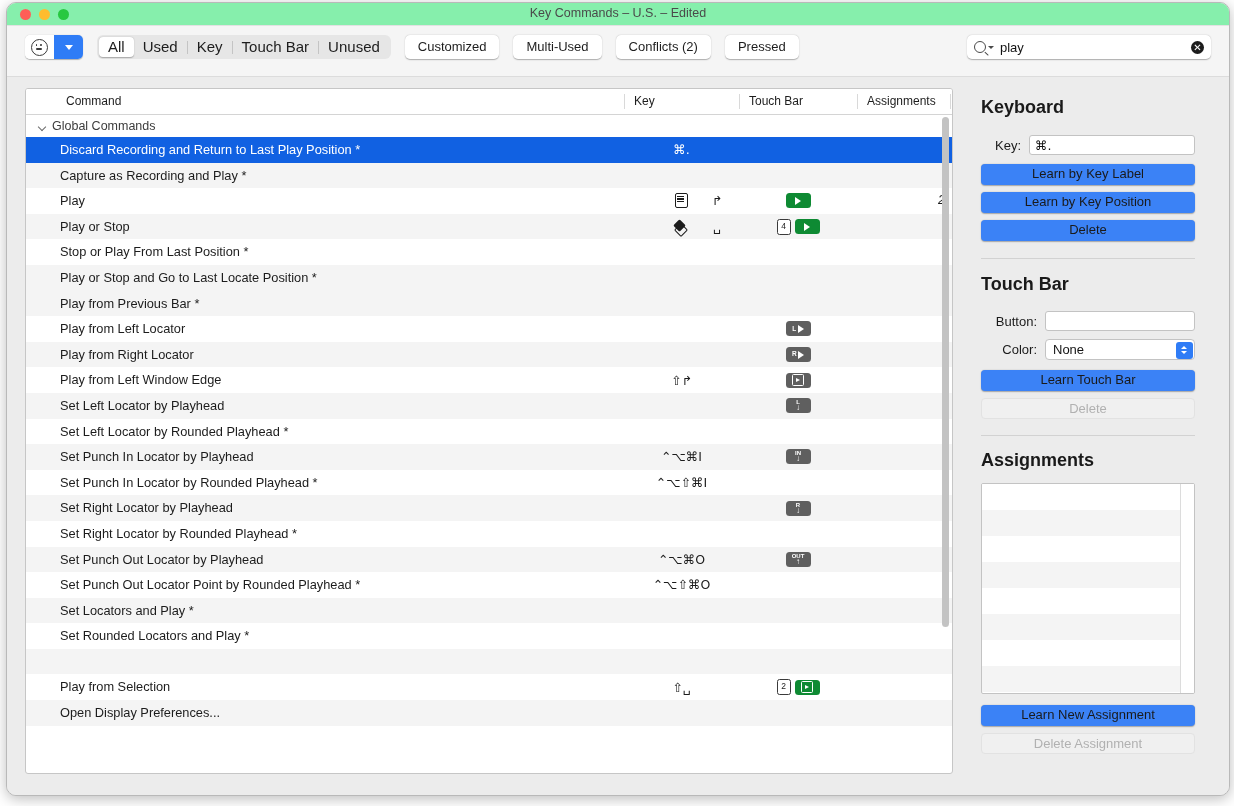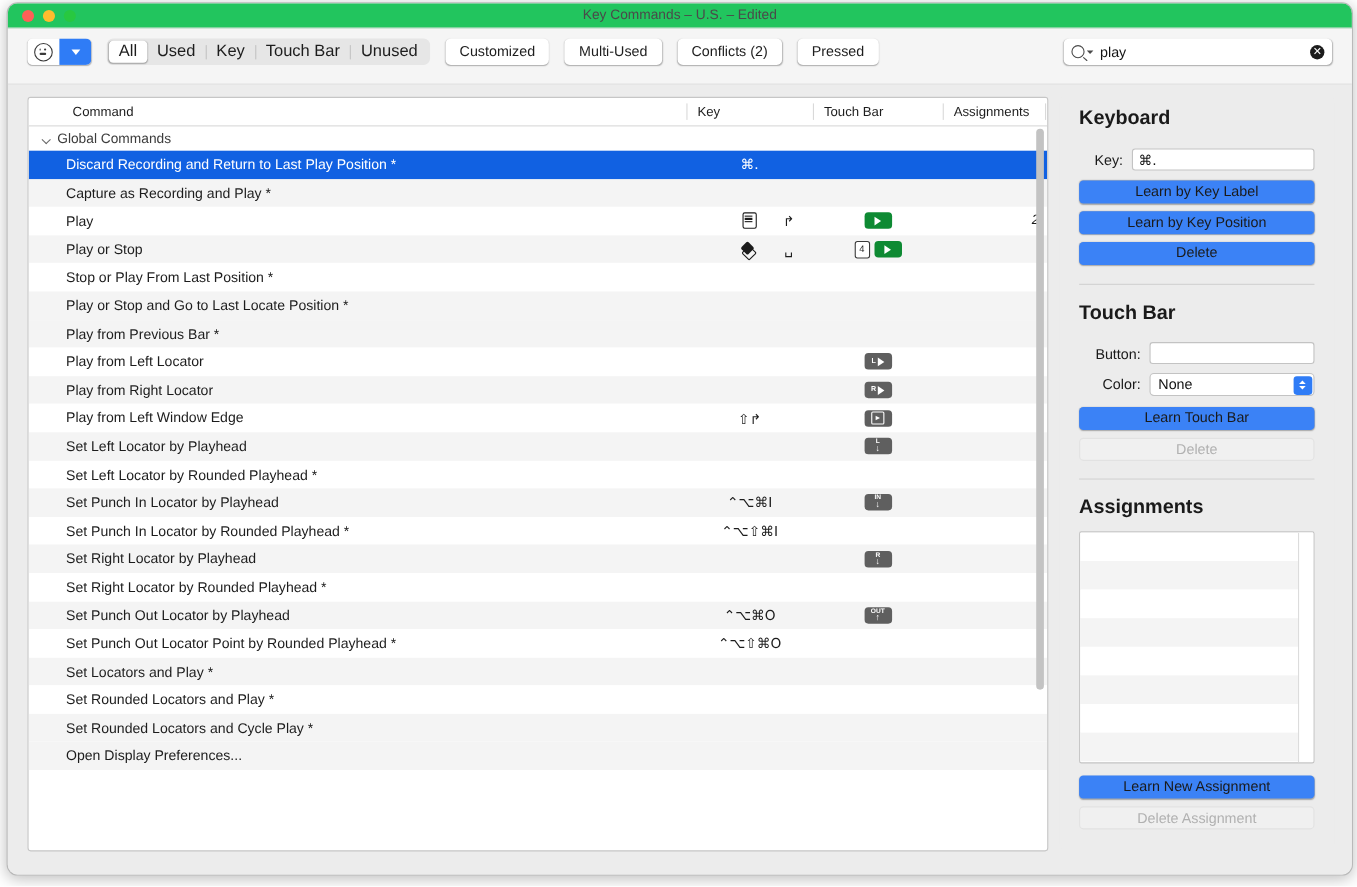--- a/index.html
+++ b/index.html
@@ -26,21 +26,21 @@
     border-radius: 10px;
     border: 1px solid #b9b9b9;
     box-shadow: 0 3px 14px rgba(0,0,0,0.26);
     overflow: hidden;
   }
 
   
   .titlebar {
     position: relative;
     height: 22px;
-    background: #22c55e;
+    background: #86efac;
     border-bottom: 1px solid #e2e2e2;
   }
   .traffic {
     position: absolute;
     left: 13px; top: 6px;
     display: flex;
     gap: 8px;
   }
   .dot { width: 11px; height: 11px; border-radius: 50%; }
   .dot.close { background: #ff5f57; }
@@ -771,23 +771,37 @@
                 <div class="tbcell"></div>
                 <div class="ascell"></div>
               </div>
               <div class="row">
                 <div class="cmd">Set Rounded Locators and Play *</div>
                 <div class="keycell" style="gap: 0px;"></div>
                 <div class="tbcell"></div>
                 <div class="ascell"></div>
               </div>
               <div class="row alt">
-                <div class="cmd">Set Rounded Locators and Cycle Play *</div>
-                <div class="keycell" style="gap: 0px;"></div>
-                <div class="tbcell"></div>
+                <div class="keycell" style="gap: 0px;"></div>
+                <div class="tbcell"></div>
+                <div class="ascell"></div>
+              </div>
+              <div class="row">
+                <div class="cmd">Play from Selection</div>
+                <div class="keycell" style="gap: 0px;">
+                  <span class="key-glyph">⇧␣</span>
+                </div>
+                <div class="tbcell">
+                  <div class="numbadge">2</div>
+                  <div class="tbicon green">
+                    <span class="boxed">
+                      <span class="tri"></span>
+                    </span>
+                  </div>
+                </div>
                 <div class="ascell"></div>
               </div>
               <div class="row alt">
                 <div class="cmd">Open Display Preferences...</div>
                 <div class="keycell" style="gap: 0px;"></div>
                 <div class="tbcell"></div>
                 <div class="ascell"></div>
               </div>
             </div>
         </div>

